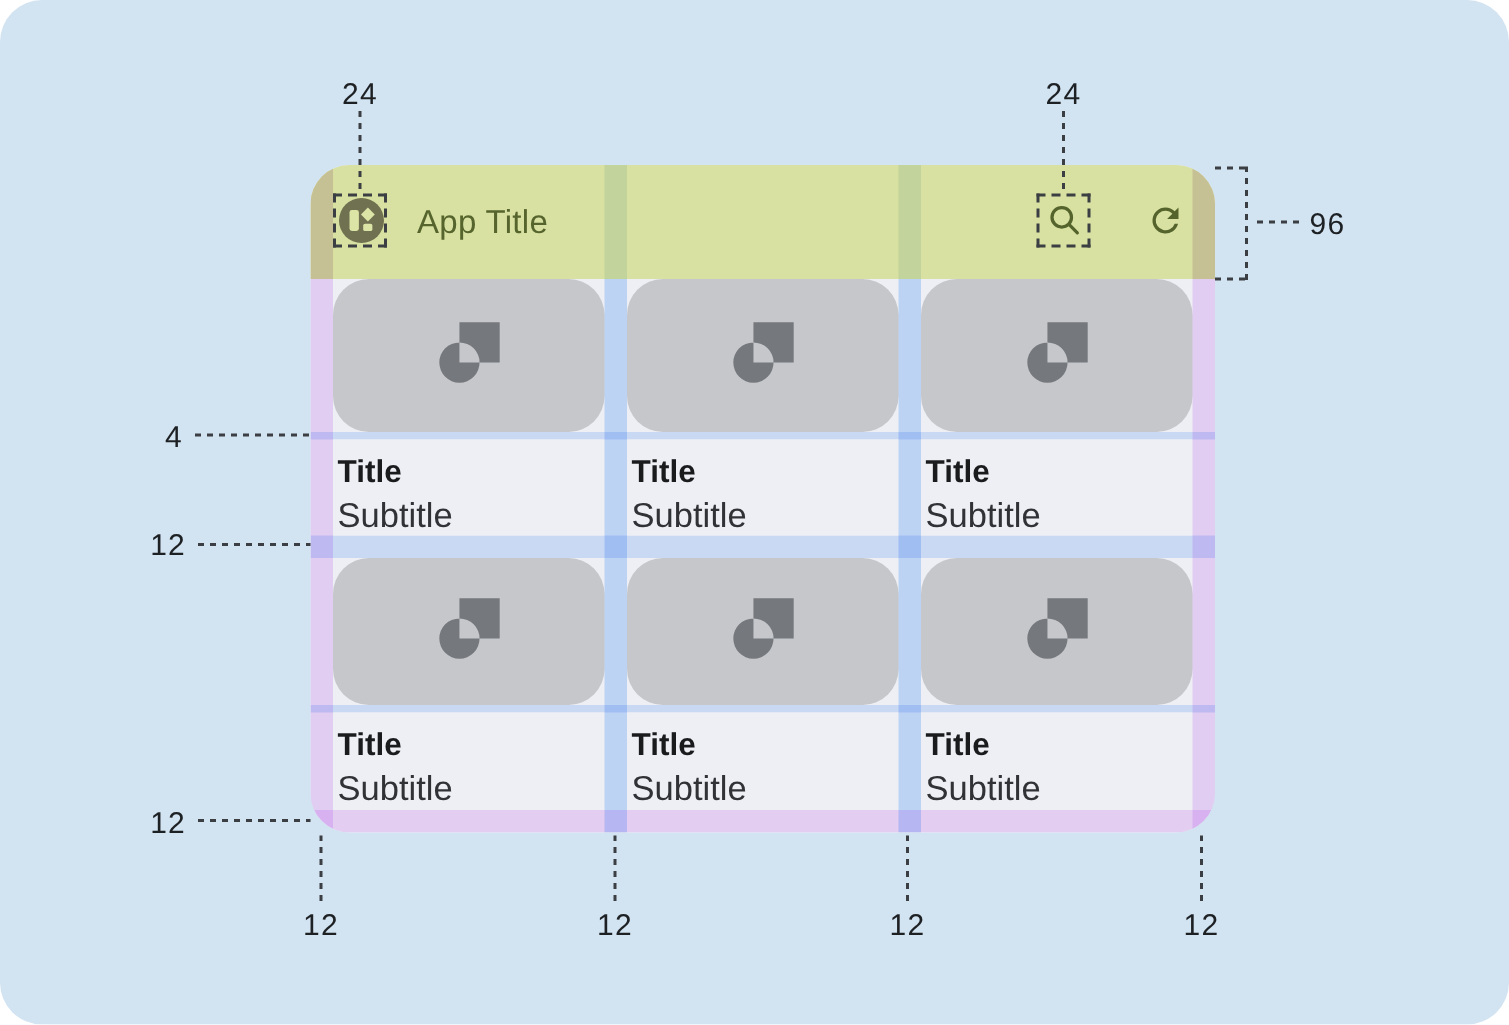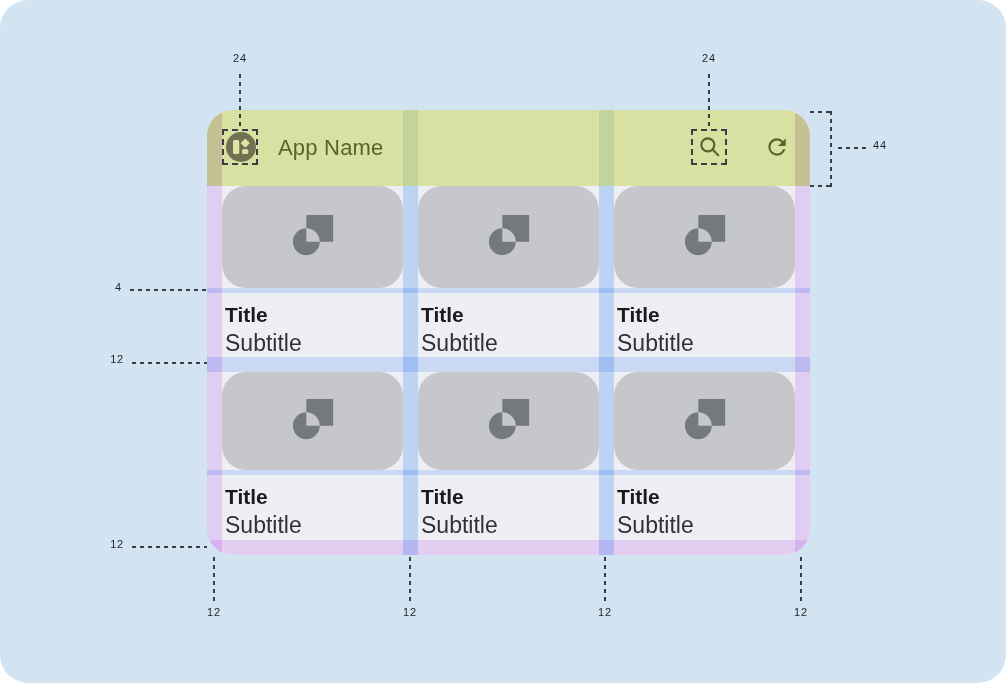--- a/index.html
+++ b/index.html
@@ -33,21 +33,21 @@
   .col1{left:15px;} .col2{left:211px;} .col3{left:407px;}
   .card-title{display:block;font-size:21px;font-weight:700;color:#1a1b1d;line-height:27px;}
   .card-subtitle{display:block;font-size:23px;font-weight:400;color:#303236;line-height:30px;}
 
   
   .strip{position:absolute;top:76px;height:369px;width:15px;mix-blend-mode:multiply;}
   .strip-margin{background:#f3dbfd;}
   .strip-gutter{background:#cce1ff;}
 
   
-  .m-label{position:absolute;font-size:11px;font-weight:500;color:#1e2124;letter-spacing:.8px;}
+  .m-label{position:absolute;font-size:20px;font-weight:500;color:#1e2124;letter-spacing:.8px;}
   .m-center{text-align:center;}
   .m-right{text-align:right;}
   .dash-h{position:absolute;height:2px;background:repeating-linear-gradient(to right,#3b3e42 0 4px,transparent 4px 8px);}
   .dash-v{position:absolute;width:2px;background:repeating-linear-gradient(to bottom,#3b3e42 0 4px,transparent 4px 8px);}
   .dash-box{position:absolute;width:36px;height:36px;border:2px dashed #3b3e42;box-sizing:border-box;background:transparent;}
 </style>
 </head>
 <body>
 
 <div class="canvas">
@@ -64,21 +64,21 @@
         <span>
           <svg width="30" height="30" viewBox="0 0 24 24">
             <circle cx="12" cy="12" r="12" fill="#6f7150"></circle>
             <rect x="5.6" y="6.4" width="5" height="11.2" rx="1.3" fill="#dce4a6"></rect>
             <path d="M15.4 5.1l3.7 3.7-3.7 3.7-3.7-3.7z" fill="#dce4a6"></path>
             <rect x="12.9" y="13.7" width="4.9" height="3.9" rx="1" fill="#dce4a6"></rect>
           </svg>
         </span>
       </button>
 
-      <span class="appbar-title">App Name</span>
+      <span class="appbar-title">App Title</span>
 
       <button class="icon-btn" style="left:490px;top:25px;width:26px;height:26px;">
         <span>
           <svg width="26" height="26" viewBox="0 0 24 24" fill="none" stroke="#55642c" stroke-width="2">
             <circle cx="10" cy="10" r="6"></circle>
             <line x1="14.6" y1="14.6" x2="19.6" y2="19.6" stroke-linecap="round"></line>
           </svg>
         </span>
       </button>
 
@@ -165,21 +165,21 @@
   <div class="dash-box" style="left:222px;top:129px;"></div>
 
   <span class="m-label m-center" style="left:694px;top:52px;width:30px;">24</span>
   <div class="dash-v" style="left:708px;top:74px;height:53px;"></div>
   <div class="dash-box" style="left:691px;top:129px;"></div>
 
   <div class="dash-h" style="left:810px;top:111px;width:22px;"></div>
   <div class="dash-v" style="left:830px;top:111px;height:76px;"></div>
   <div class="dash-h" style="left:810px;top:185px;width:22px;"></div>
   <div class="dash-h" style="left:838px;top:147px;width:28px;"></div>
-  <span class="m-label" style="left:873px;top:139px;">44</span>
+  <span class="m-label" style="left:873px;top:139px;">96</span>
 
   <span class="m-label m-right" style="left:94px;top:281px;width:28px;">4</span>
   <div class="dash-h" style="left:130px;top:289px;width:77px;"></div>
 
   <span class="m-label m-right" style="left:94px;top:353px;width:30px;">12</span>
   <div class="dash-h" style="left:132px;top:362px;width:75px;"></div>
 
   <span class="m-label m-right" style="left:94px;top:538px;width:30px;">12</span>
   <div class="dash-h" style="left:132px;top:546px;width:75px;"></div>
 

